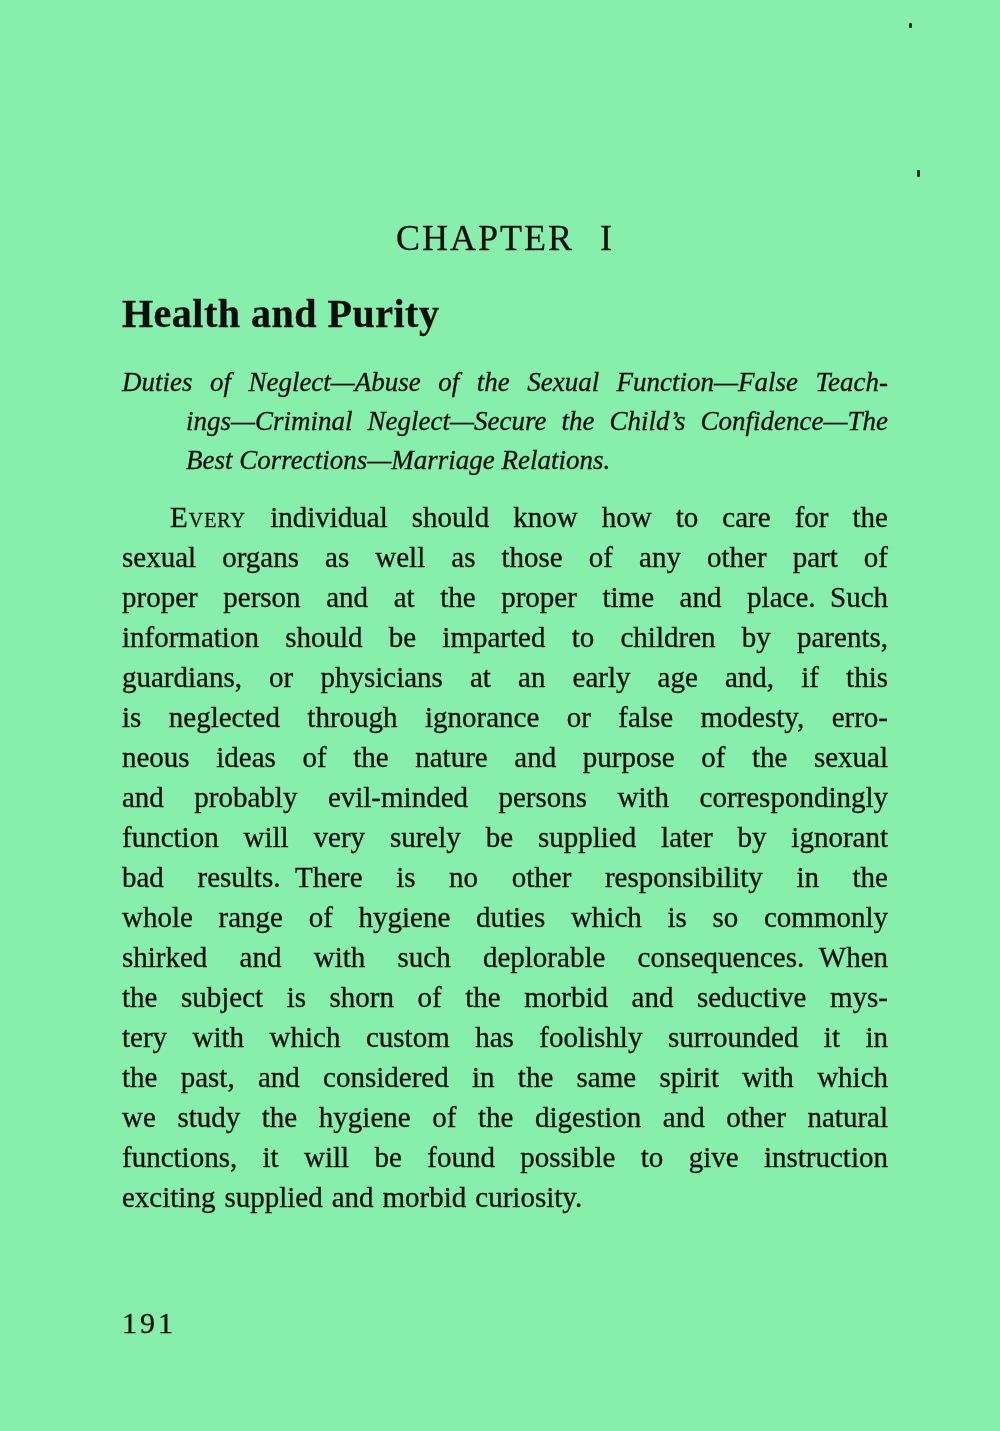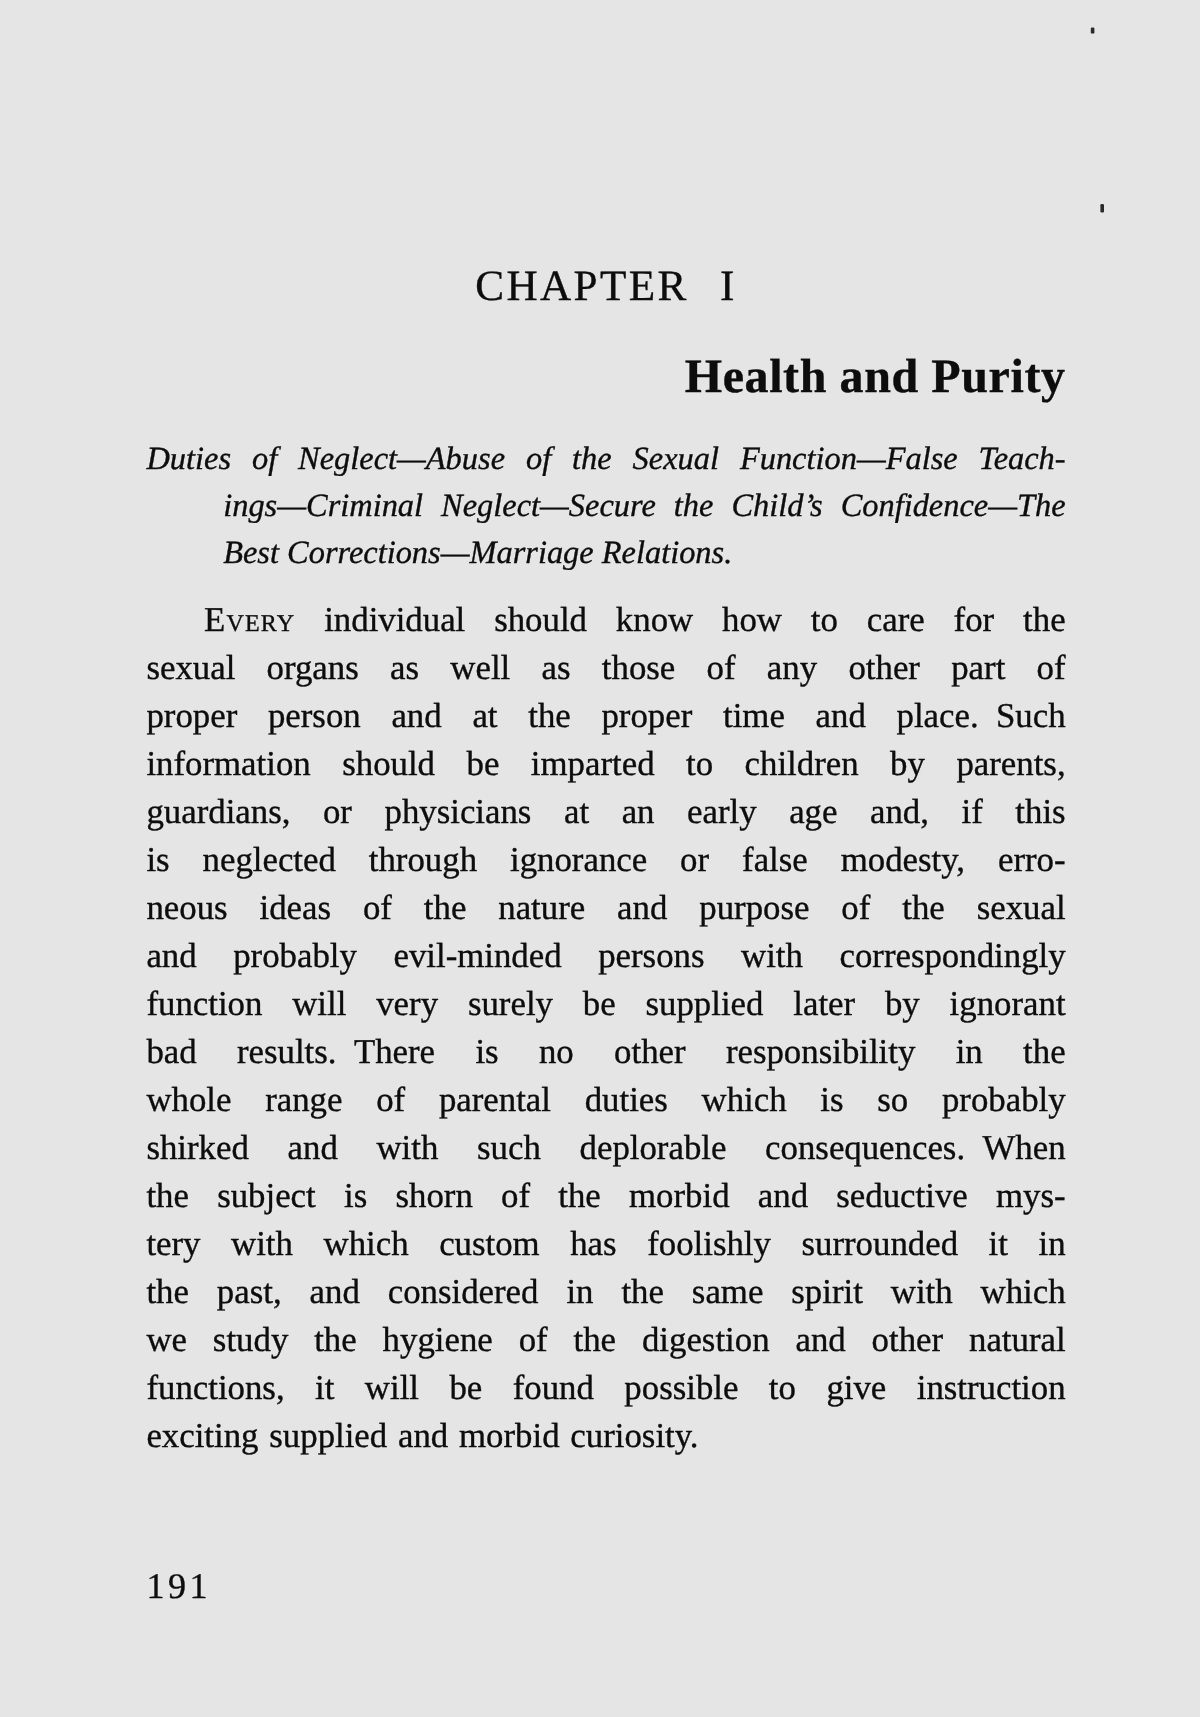--- a/index.html
+++ b/index.html
@@ -4,21 +4,21 @@
 <style>
   html, body {
     margin: 0;
     padding: 0;
     background: #ffffff;
   }
   .page {
     position: relative;
     width: 1000px;
     height: 1431px;
-    background: #e5e5e5;
+    background: #86efac;
     overflow: hidden;
     font-family: "Liberation Serif", "DejaVu Serif", serif;
     color: #0d0d0d;
     -webkit-text-stroke: 0.3px #0d0d0d;
   }
   .measure {
     position: absolute;
     left: 122px;
     width: 766px;
   }
@@ -31,21 +31,21 @@
     white-space: nowrap;
   }
   .chapter-number {
     margin-left: 26px;
   }
   .page-title {
     top: 292px;
     font-size: 40px;
     line-height: 44px;
     font-weight: bold;
-    text-align: right;
+    text-align: left;
     letter-spacing: 0.5px;
   }
   .summary {
     top: 363px;
     font-size: 27px;
     line-height: 39px;
     font-style: italic;
   }
   .summary .sline {
     text-align: justify;
@@ -114,21 +114,21 @@
     <div class="line first"><span class="lead-smallcaps">Every</span> <span>individual should know how to care for the</span></div>
     <div class="line">sexual organs as well as those of any other part of</div>
     <div class="line">proper person and at the proper time and place. Such</div>
     <div class="line">information should be imparted to children by parents,</div>
     <div class="line">guardians, or physicians at an early age and, if this</div>
     <div class="line">is neglected through ignorance or false modesty, erro-</div>
     <div class="line">neous ideas of the nature and purpose of the sexual</div>
     <div class="line">and probably evil-minded persons with correspondingly</div>
     <div class="line">function will very surely be supplied later by ignorant</div>
     <div class="line">bad results. There is no other responsibility in the</div>
-    <div class="line">whole range of parental duties which is so probably</div>
+    <div class="line">whole range of hygiene duties which is so commonly</div>
     <div class="line">shirked and with such deplorable consequences. When</div>
     <div class="line">the subject is shorn of the morbid and seductive mys-</div>
     <div class="line">tery with which custom has foolishly surrounded it in</div>
     <div class="line">the past, and considered in the same spirit with which</div>
     <div class="line">we study the hygiene of the digestion and other natural</div>
     <div class="line">functions, it will be found possible to give instruction</div>
     <div class="line last">exciting supplied and morbid curiosity.</div>
   </div>
 
   <div class="measure folio">191</div>

